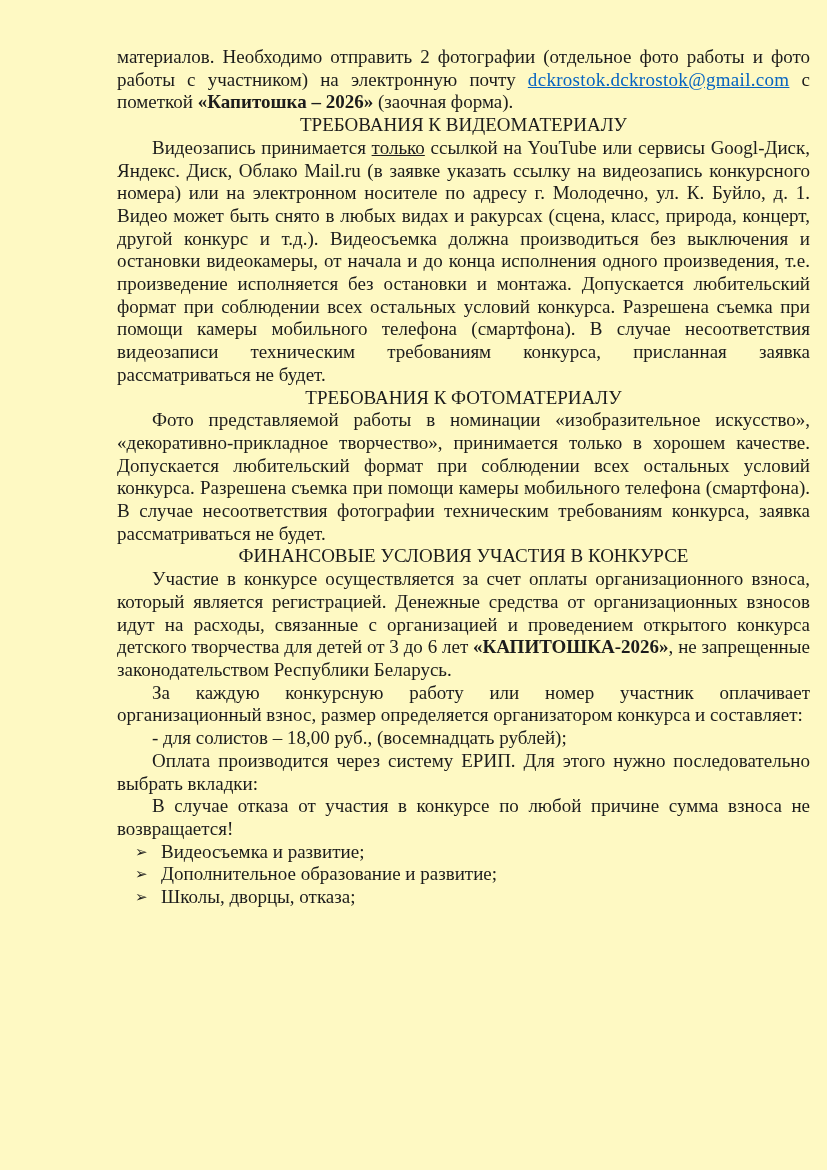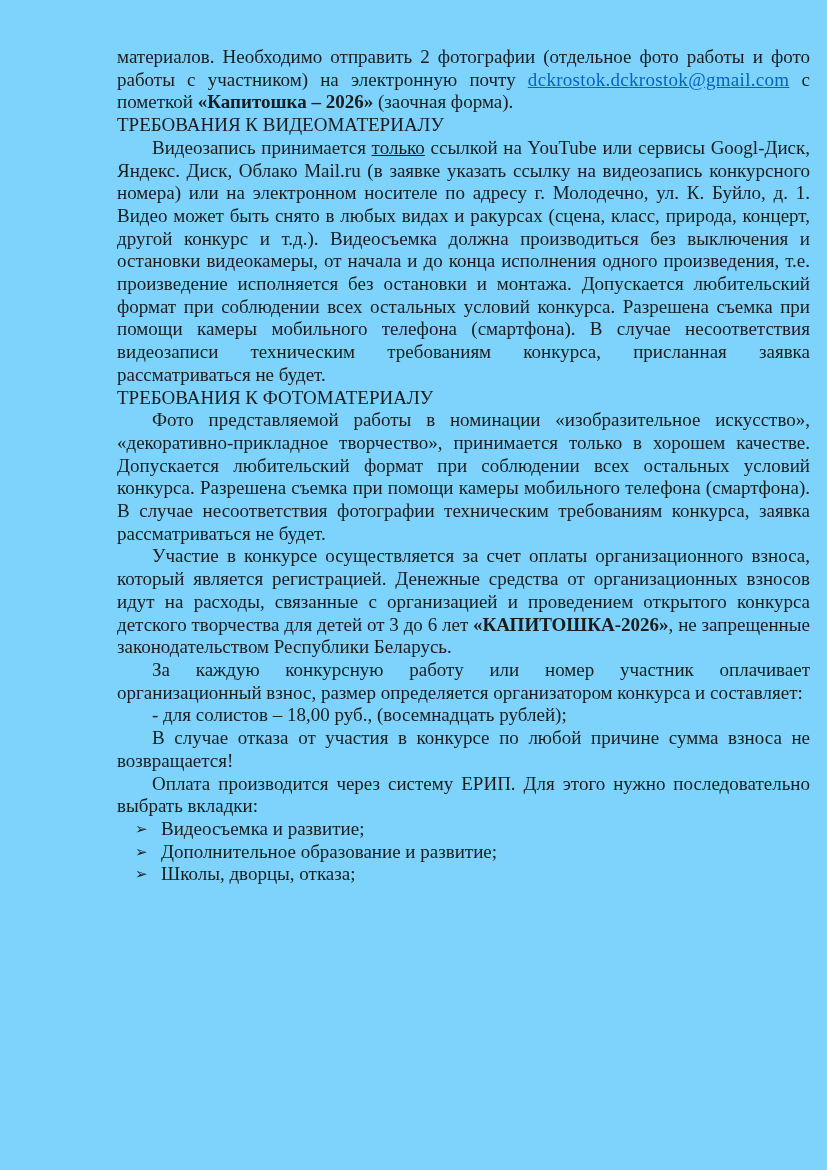--- a/index.html
+++ b/index.html
@@ -1,34 +1,34 @@
 <!DOCTYPE html>
 <html lang="ru"><head>
 <meta charset="utf-8">
 <style>
   html, body { margin: 0; padding: 0; background: #ffffff; }
   .page {
     width: 827px;
     min-height: 1170px;
-    background: #7dd3fc;
+    background: #fef9c3;
     box-sizing: border-box;
     padding: 46px 17px 40px 117px;
     font-family: "Liberation Serif", "DejaVu Serif", serif;
     color: #1c1c1c;
   }
   .content { width: 693px; }
   .para, .heading, .list {
     margin: 0;
     font-size: 19px;
     line-height: 22.7px;
     color: #1c1c1c;
   }
   .para { text-align: justify; text-indent: 35px; }
   .para.no-indent { text-indent: 0; }
-  .heading { text-align: left; text-indent: 0; font-weight: normal; }
+  .heading { text-align: center; text-indent: 0; font-weight: normal; }
   .bold-run { font-weight: bold; }
   .underline-run { text-decoration: underline; }
   .email-link {
     color: #0563C1;
     text-decoration: underline;
     letter-spacing: 0.3px;
     cursor: pointer;
     word-break: keep-all;
   }
   .list { }
@@ -50,30 +50,31 @@
     <p class="para no-indent"><span>материалов. Необходимо отправить 2 фотографии (отдельное фото работы и фото работы с участником) на электронную почту </span><a class="email-link">dckrostok.dckrostok@gmail.com</a><span> с пометкой </span><span class="bold-run">«Капитошка – 2026»</span><span> (заочная форма).</span></p>
 
     <p class="heading">ТРЕБОВАНИЯ К ВИДЕОМАТЕРИАЛУ</p>
 
     <p class="para"><span>Видеозапись принимается </span><span class="underline-run">только</span><span> ссылкой на YouTube или сервисы Googl-Диск, Яндекс. Диск, Облако Mail.ru (в заявке указать ссылку на видеозапись конкурсного номера) или на электронном носителе по адресу г. Молодечно, ул. К. Буйло, д. 1. Видео может быть снято в любых видах и ракурсах (сцена, класс, природа, концерт, другой конкурс и т.д.). Видеосъемка должна производиться без выключения и остановки видеокамеры, от начала и до конца исполнения одного произведения, т.е. произведение исполняется без остановки и монтажа. Допускается любительский формат при соблюдении всех остальных условий конкурса. Разрешена съемка при помощи камеры мобильного телефона (смартфона). В случае несоответствия видеозаписи техническим требованиям конкурса, присланная заявка рассматриваться не будет.</span></p>
 
     <p class="heading">ТРЕБОВАНИЯ К ФОТОМАТЕРИАЛУ</p>
 
     <p class="para">Фото представляемой работы в номинации «изобразительное искусство», «декоративно-прикладное творчество», принимается только в хорошем качестве. Допускается любительский формат при соблюдении всех остальных условий конкурса. Разрешена съемка при помощи камеры мобильного телефона (смартфона). В случае несоответствия фотографии техническим требованиям конкурса, заявка рассматриваться не будет.</p>
 
+    <p class="heading">ФИНАНСОВЫЕ УСЛОВИЯ УЧАСТИЯ В КОНКУРСЕ</p>
 
     <p class="para"><span>Участие в конкурсе осуществляется за счет оплаты организационного взноса, который является регистрацией. Денежные средства от организационных взносов идут на расходы, связанные с организацией и проведением открытого конкурса детского творчества для детей от 3 до 6 лет </span><span class="bold-run">«КАПИТОШКА-2026»</span><span>, не запрещенные законодательством Республики Беларусь.</span></p>
 
     <p class="para">За каждую конкурсную работу или номер участник оплачивает организационный взнос, размер определяется организатором конкурса и составляет:</p>
 
     <p class="para">- для солистов – 18,00 руб., (восемнадцать рублей);</p>
 
+    <p class="para">Оплата производится через систему ЕРИП. Для этого нужно последовательно выбрать вкладки:</p>
+
     <p class="para">В случае отказа от участия в конкурсе по любой причине сумма взноса не возвращается!</p>
-
-    <p class="para">Оплата производится через систему ЕРИП. Для этого нужно последовательно выбрать вкладки:</p>
 
     <div class="list">
       <div class="list-item">
         <span class="bullet">➢</span>
         <span class="li-text">Видеосъемка и развитие;</span>
       </div>
       <div class="list-item">
         <span class="bullet">➢</span>
         <span class="li-text">Дополнительное образование и развитие;</span>
       </div>

